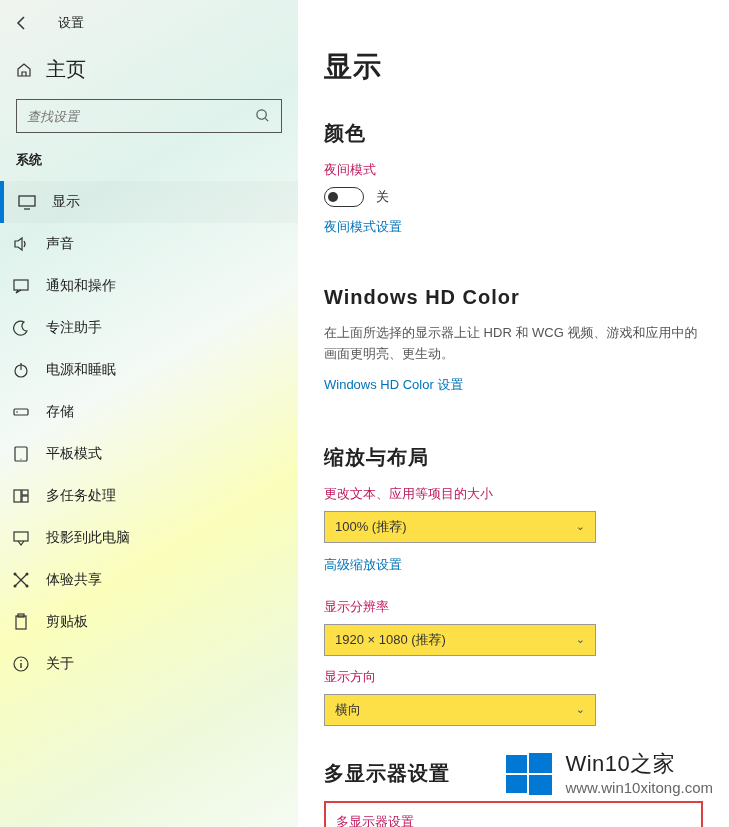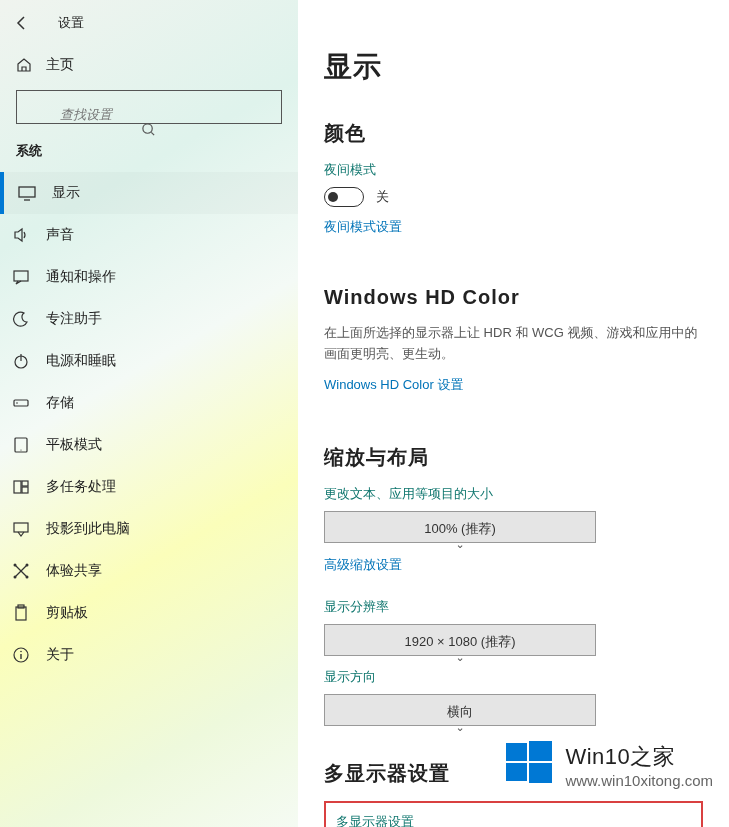--- a/index.html
+++ b/index.html
@@ -5,56 +5,56 @@
     * { margin: 0; padding: 0; box-sizing: border-box; font-family: "Microsoft YaHei", "Segoe UI", sans-serif; }
     body { width: 729px; height: 827px; display: flex; overflow: hidden; background: #fff; position: relative; }
     
     .sidebar { width: 298px; height: 100%; background: linear-gradient(150deg, #f0f4ef 0%, #dff3ec 25%, #f4faf6 45%, #fbfeba 65%, #eef9dc 85%, #f5fbf3 100%); padding: 0; }
     .titlebar { display: flex; align-items: center; padding: 14px 0 14px 14px; gap: 28px; }
     .back-arrow { font-size: 15px; color: #333; cursor: pointer; }
     .title-text { font-size: 13px; color: #222; }
     
     .home-row { display: flex; align-items: center; gap: 14px; padding: 10px 0 10px 16px; cursor: pointer; }
     .home-row .icon { width: 16px; height: 16px; display: flex; align-items: center; justify-content: center; }
-    .home-row .label { font-size: 14px; color: #222; text-align: right; }
-    
-    .search-box { margin: 6px 16px 18px 16px; height: 34px; border: 1px solid #555; background: transparent; display: flex; align-items: center; padding: 16px 10px; flex-direction: column; }
+    .home-row .label { font-size: 20px; color: #222; text-align: right; }
+    
+    .search-box { margin: 6px 16px 18px 16px; height: 34px; border: 1px solid #555; background: transparent; display: flex; align-items: center; padding: 0 10px; }
     .search-box input { flex: 1; border: none; background: transparent; outline: none; font-size: 13px; color: #666; font-style: italic; }
     .search-icon { width: 16px; height: 16px; color: #555; }
     
     .category-heading { font-size: 13px; font-weight: bold; color: #222; padding: 0 0 12px 16px; }
     
     .nav-items { list-style: none; }
     .nav-item { display: flex; align-items: center; gap: 16px; height: 42px; padding-left: 12px; cursor: pointer; }
     .nav-item.active { border-left: 4px solid #0078d4; padding-left: 14px; background: rgba(0,0,0,0.025); }
     .nav-item .icon { width: 18px; height: 18px; display: flex; align-items: center; justify-content: center; color: #333; }
     .nav-item .label { font-size: 14px; color: #222; }
     
     .main { flex: 1; padding: 48px 26px 0 26px; background: #fff; overflow-y: auto; }
     .page-title { font-size: 28px; font-weight: 600; color: #222; margin-bottom: 34px; letter-spacing: 1px; }
     .section-heading { font-size: 20px; font-weight: 600; color: #222; margin-bottom: 14px; letter-spacing: 1px; }
-    .field-label { font-size: 13px; color: #0f766e; margin-bottom: 8px; }
+    .field-label { font-size: 13px; color: #be185d; margin-bottom: 8px; }
     
     .toggle-row { display: flex; align-items: center; gap: 12px; margin-bottom: 10px; }
     .toggle { width: 40px; height: 20px; border: 1.5px solid #333; border-radius: 10px; position: relative; cursor: pointer; }
     .toggle-knob { position: absolute; left: 3px; top: 50%; transform: translateY(-50%); width: 10px; height: 10px; border-radius: 50%; background: #333; }
     .toggle-text { font-size: 13px; color: #333; }
     
     .link { color: #0073b8; font-size: 13px; cursor: pointer; margin-bottom: 28px; display: inline-block; }
     .body-text { font-size: 13px; color: #555; line-height: 1.6; margin-bottom: 10px; }
     
-    .dropdown { width: 272px; height: 32px; border: 1px solid #999; display: flex; align-items: center; justify-content: space-between; padding: 8px 10px; cursor: pointer; margin-bottom: 12px; background: #e5e5e5; flex-direction: column; }
+    .dropdown { width: 272px; height: 32px; border: 1px solid #999; display: flex; align-items: center; justify-content: space-between; padding: 8px 10px; cursor: pointer; margin-bottom: 12px; background: #fde047; }
     .dropdown .value { font-size: 13px; color: #333; }
     .chevron { font-size: 11px; color: #555; }
     
     .section-spacer { height: 22px; }
     
     .multi-display-box { border: 2px solid #d94040; padding: 10px 10px 14px 10px; margin-top: 4px; }
     
-    .watermark { position: absolute; right: 16px; bottom: 38px; display: flex; align-items: flex-end; gap: 10px; }
+    .watermark { position: absolute; right: 16px; bottom: 26px; display: flex; align-items: flex-start; gap: 10px; }
     .win-logo { width: 52px; height: 52px; }
     .win-logo svg { width: 100%; height: 100%; }
     .wm-text { display: flex; flex-direction: column; }
     .wm-title { font-size: 22px; font-weight: 400; color: #222; letter-spacing: 0.5px; }
     .wm-url { font-size: 15px; color: #666; }
     
     svg { display: block; }
   </style>
 </head>
 <body>

